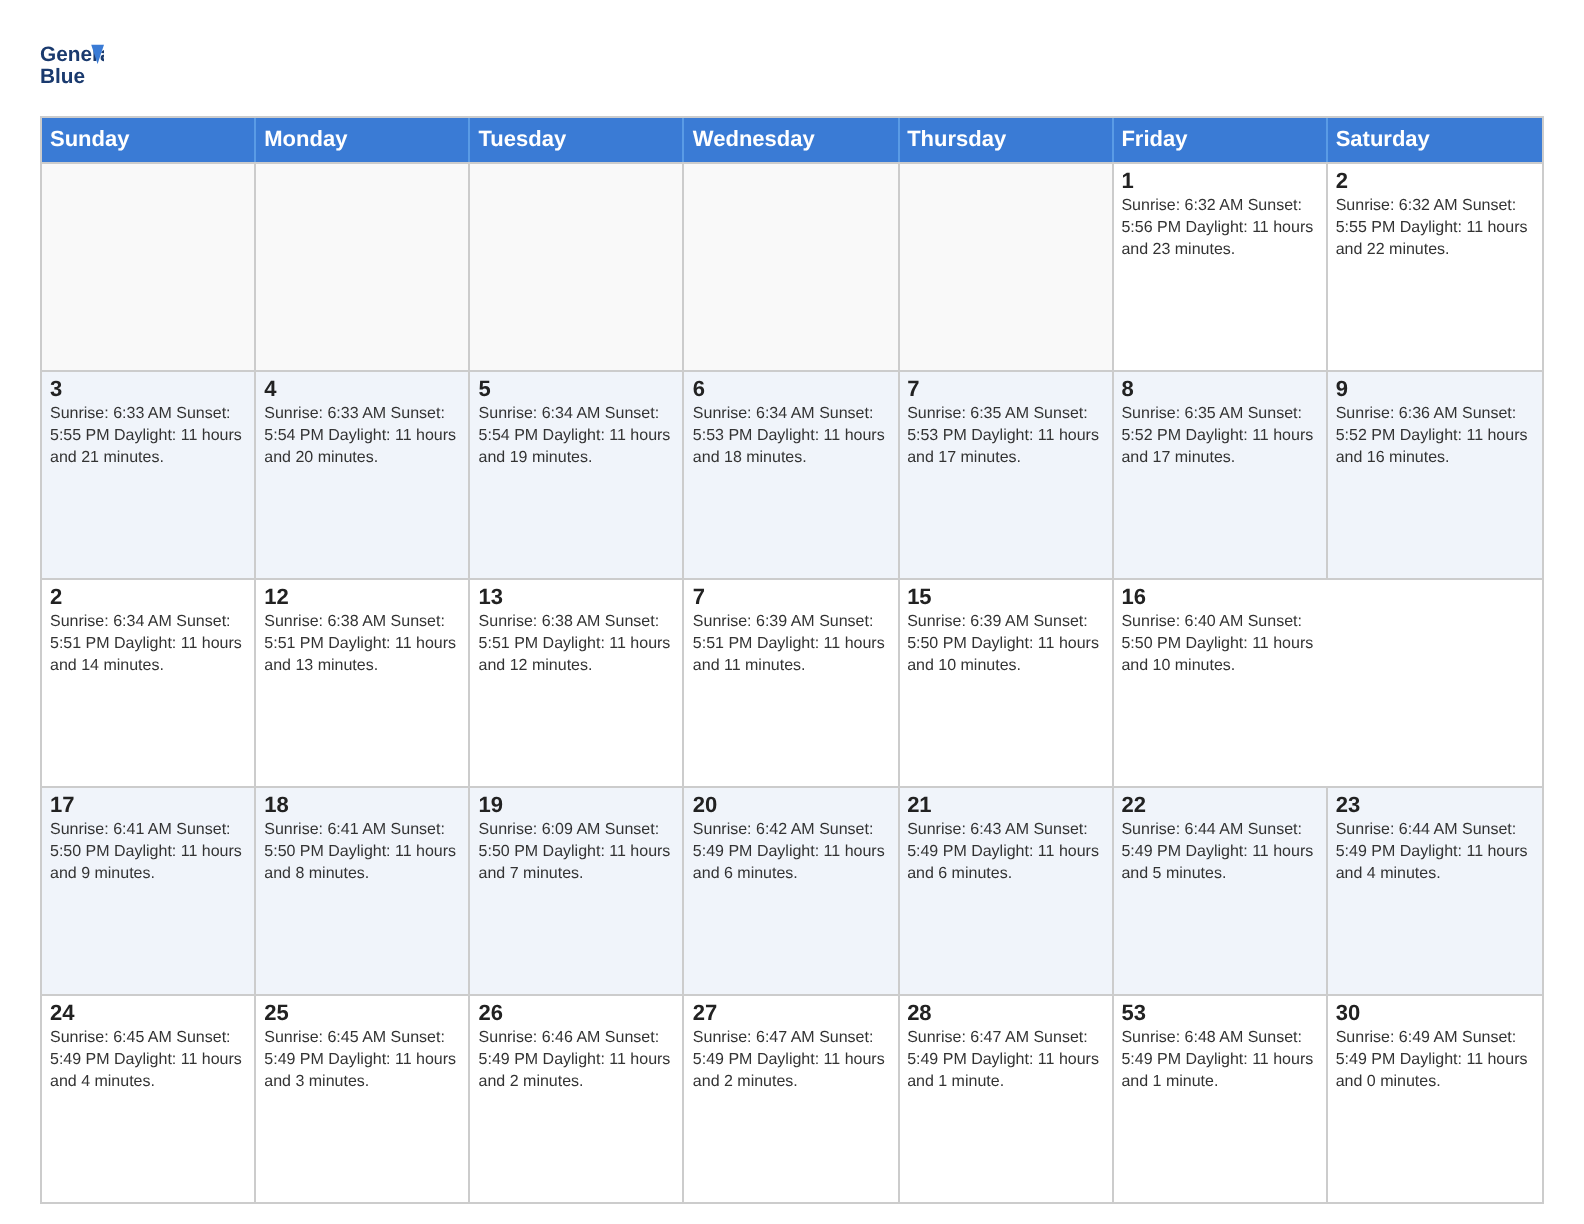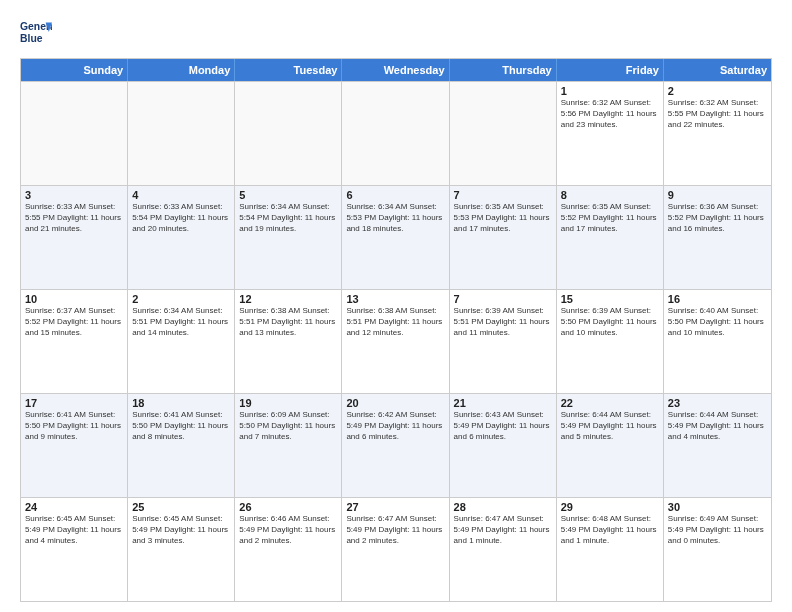--- a/index.html
+++ b/index.html
@@ -53,21 +53,21 @@
     .cal-header {
       display: grid;
       grid-template-columns: repeat(7, 1fr);
       background: #3a7bd5;
     }
     .cal-header-cell {
       color: #fff;
       font-size: 11px;
       font-weight: bold;
       padding: 5px 4px;
-      text-align: right;
+      text-align: left;
       border-right: 1px solid #5a9be5;
     }
     .cal-header-cell:last-child {
       border-right: none;
     }
     .cal-body {
       flex: 1;
       display: grid;
       grid-template-rows: repeat(5, 1fr);
     }
@@ -194,26 +194,20 @@
           </div>
           <div class="cal-cell alt-row">
             <span class="day-num">9</span>
             <div class="cell-info">Sunrise: 6:36 AM
 Sunset: 5:52 PM
 Daylight: 11 hours and 16 minutes.</div>
           </div>
         </div>
         <div class="cal-row">
           <div class="cal-cell">
-            <span class="day-num">10</span>
-            <div class="cell-info">Sunrise: 6:37 AM
-Sunset: 5:52 PM
-Daylight: 11 hours and 15 minutes.</div>
-          </div>
-          <div class="cal-cell">
             <span class="day-num">2</span>
             <div class="cell-info">Sunrise: 6:34 AM
 Sunset: 5:51 PM
 Daylight: 11 hours and 14 minutes.</div>
           </div>
           <div class="cal-cell">
             <span class="day-num">12</span>
             <div class="cell-info">Sunrise: 6:38 AM
 Sunset: 5:51 PM
 Daylight: 11 hours and 13 minutes.</div>
@@ -312,21 +306,21 @@
 Sunset: 5:49 PM
 Daylight: 11 hours and 2 minutes.</div>
           </div>
           <div class="cal-cell">
             <span class="day-num">28</span>
             <div class="cell-info">Sunrise: 6:47 AM
 Sunset: 5:49 PM
 Daylight: 11 hours and 1 minute.</div>
           </div>
           <div class="cal-cell">
-            <span class="day-num">29</span>
+            <span class="day-num">53</span>
             <div class="cell-info">Sunrise: 6:48 AM
 Sunset: 5:49 PM
 Daylight: 11 hours and 1 minute.</div>
           </div>
           <div class="cal-cell">
             <span class="day-num">30</span>
             <div class="cell-info">Sunrise: 6:49 AM
 Sunset: 5:49 PM
 Daylight: 11 hours and 0 minutes.</div>
           </div>

